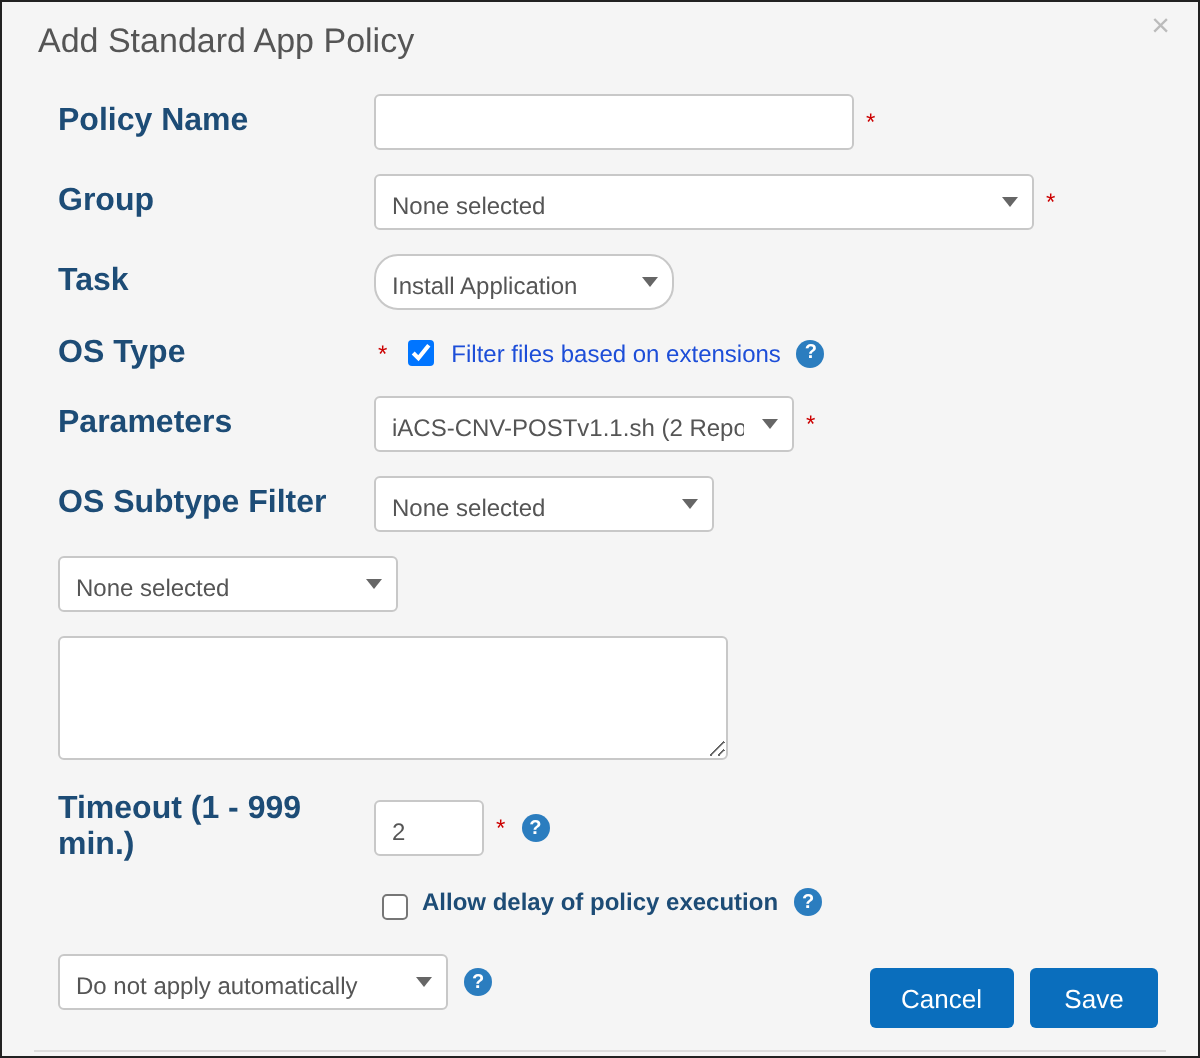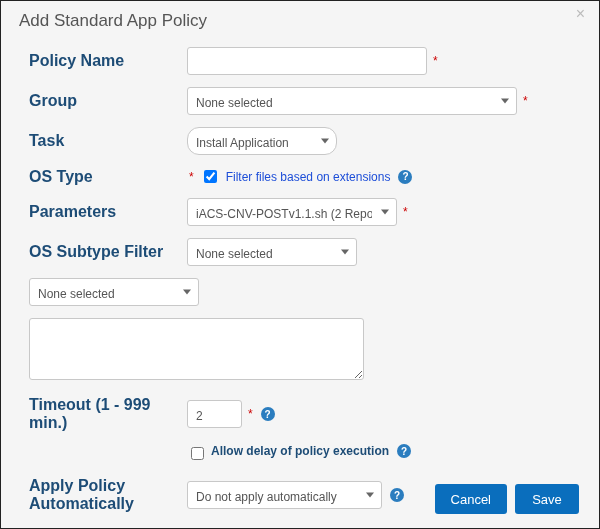--- a/index.html
+++ b/index.html
@@ -248,21 +248,20 @@
       </div>
     </div>
 
     <div class="checkbox-row allow-row">
       <input type="checkbox" style="">
       <span>Allow delay of policy execution</span>
       <span class="help-icon">?</span>
     </div>
 
     <div class="form-row">
-      <div class="form-label">Apply Policy Automatically</div>
       <div class="form-controls">
         <div class="sel-wrapper">
           <input type="text" readonly="" class="sel" style="width: 195px;" value="Do not apply automatically">
           <span class="sel-caret"></span>
         </div>
         <span class="help-icon">?</span>
       </div>
     </div>
 
   </div>

